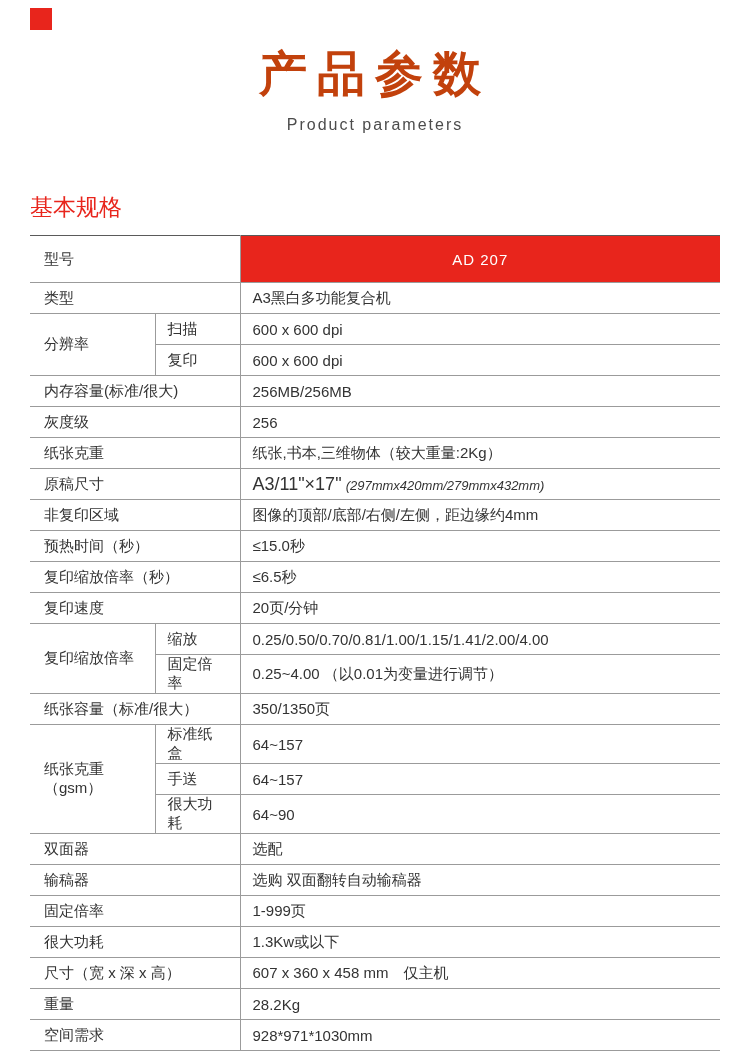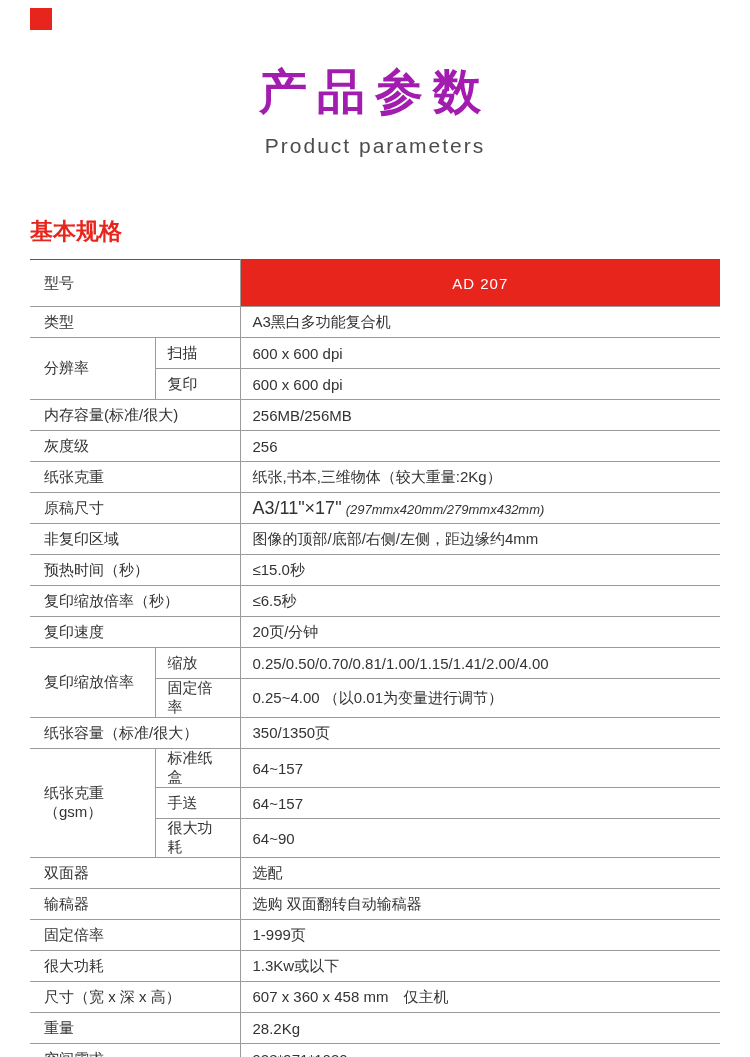--- a/index.html
+++ b/index.html
@@ -16,39 +16,39 @@
   .corner-square {
     position: absolute;
     left: 30px;
     top: 8px;
     width: 22px;
     height: 22px;
     background: #e8251c;
   }
   .title {
     margin: 0;
-    padding-top: 60px;
+    padding-top: 42px;
     text-align: center;
     font-size: 48px;
     font-weight: 700;
-    color: #a21caf;
+    color: #c2410c;
     letter-spacing: 10px;
   }
   .subtitle {
     margin: 10px 0 0 0;
     text-align: center;
-    font-size: 21px;
+    font-size: 16px;
     font-weight: 400;
     color: #4c4c4c;
     letter-spacing: 2px;
   }
   .section-heading {
     margin: 58px 0 12px 30px;
     font-size: 23px;
-    font-weight: 700;
+    font-weight: 400;
     color: #e8251c;
   }
   .spec-table {
     width: 690px;
     margin: 0 30px;
     border-collapse: collapse;
     table-layout: fixed;
   }
   .spec-table td {
     height: 30px;

